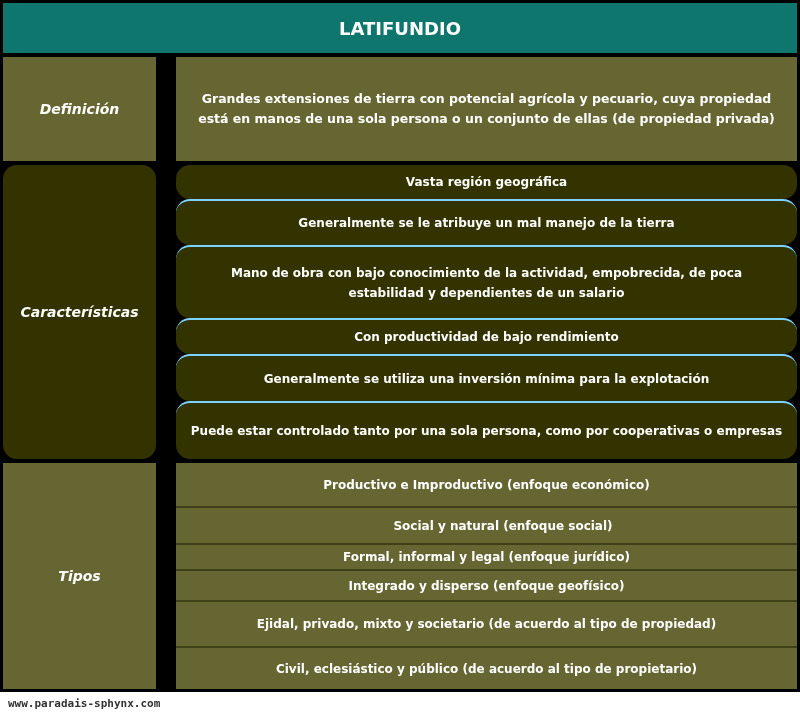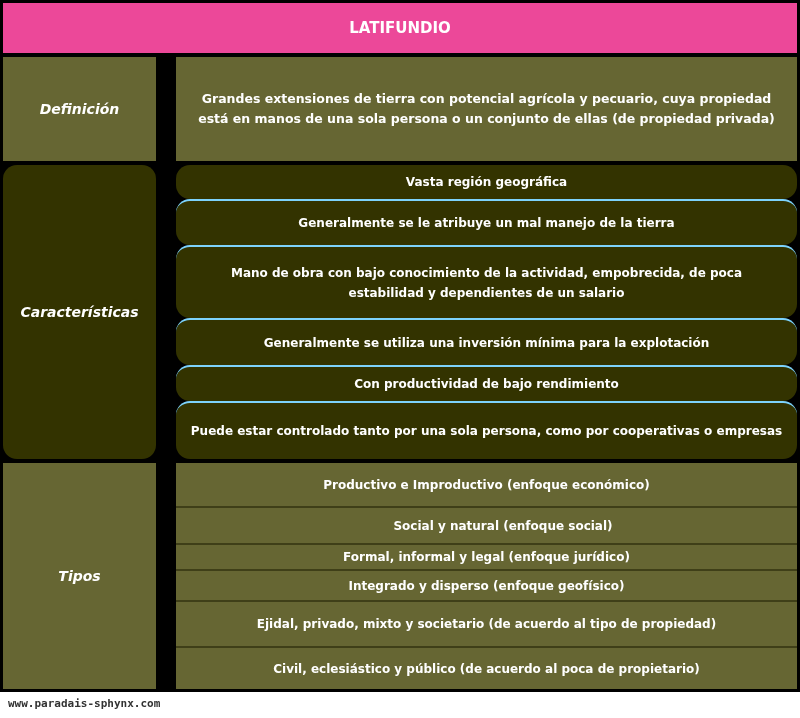--- a/index.html
+++ b/index.html
@@ -1,20 +1,20 @@
 <!DOCTYPE html>
 <html><head>
 <meta charset="utf-8">
 <style>
   html, body { margin: 0; padding: 0; background: #ffffff; }
   body { width: 800px; height: 718px; position: relative; overflow: hidden;
          font-family: "DejaVu Sans", sans-serif; }
   .table { position: absolute; left: 0; top: 0; width: 800px; height: 692px; background: #000; }
-  .hdr { position: absolute; left: 3px; top: 3px; width: 794px; height: 50px; background: #ec4899;
-         color: #fff; font-weight: bold; font-size: 15px; display: flex; align-items: center; justify-content: center; }
+  .hdr { position: absolute; left: 3px; top: 3px; width: 794px; height: 50px; background: #0f766e;
+         color: #fff; font-weight: bold; font-size: 18px; display: flex; align-items: center; justify-content: center; }
   .sect { position: absolute; left: 3px; width: 794px; }
   .label { position: absolute; left: 0; top: 0; bottom: 0; width: 153px; display: flex; align-items: center;
            justify-content: center; color: #fff; font-weight: bold; font-size: 14px; font-style: italic; }
   .body { position: absolute; left: 157px; top: 0; right: 0; bottom: 0; display: flex; flex-direction: column; }
   .cell { display: flex; align-items: center; justify-content: center; text-align: center; color: #fff;
           font-weight: bold; font-size: 12px; line-height: 20px; padding: 0 8px; box-sizing: border-box; margin-left: 16px; }
   .light .label, .light .cell { background: #666633; }
   .dark .label, .dark .cell { background: #333300; border-radius: 14px; }
   .dark .cell + .cell { border-top: 2px solid #7dd3fc; }
   .light .cell + .cell { border-top: 2px solid #3f3f18; }
@@ -33,32 +33,32 @@
       <div class="cell" style="height:104px;padding:0 10px;font-size:12.5px;">Grandes extensiones de tierra con potencial agrícola y pecuario, cuya propiedad está en manos de una sola persona o un conjunto de ellas (de propiedad privada)</div>
     </div>
   </div>
 
   <div class="sect dark" style="top:165px;height:294px;">
     <div class="label">Características</div>
     <div class="body">
       <div class="cell" style="height:34px;">Vasta región geográfica</div>
       <div class="cell" style="height:46px;">Generalmente se le atribuye un mal manejo de la tierra</div>
       <div class="cell" style="height:73px;padding:0 32px;">Mano de obra con bajo conocimiento de la actividad, empobrecida, de poca estabilidad y dependientes de un salario</div>
+      <div class="cell" style="height:36px;">Con productividad de bajo rendimiento</div>
       <div class="cell" style="height:47px;">Generalmente se utiliza una inversión mínima para la explotación</div>
-      <div class="cell" style="height:36px;">Con productividad de bajo rendimiento</div>
       <div class="cell" style="flex:1;">Puede estar controlado tanto por una sola persona, como por cooperativas o empresas</div>
     </div>
   </div>
 
   <div class="sect light" style="top:463px;height:226px;">
     <div class="label">Tipos</div>
     <div class="body">
       <div class="cell" style="height:43px;">Productivo e Improductivo  (enfoque económico)</div>
       <div class="cell" style="height:37px;padding-left:41px;">Social y natural (enfoque social)</div>
       <div class="cell" style="height:26px;">Formal, informal y legal (enfoque jurídico)</div>
       <div class="cell" style="height:31px;">Integrado y disperso (enfoque geofísico)</div>
       <div class="cell" style="height:46px;">Ejidal, privado, mixto y societario (de acuerdo al tipo de propiedad)</div>
-      <div class="cell" style="flex:1;">Civil, eclesiástico y público (de acuerdo al poca de propietario)</div>
+      <div class="cell" style="flex:1;">Civil, eclesiástico y público (de acuerdo al tipo de propietario)</div>
     </div>
   </div>
 </div>
 
 <div class="footer">www.paradais-sphynx.com</div>
 
 </body></html>

